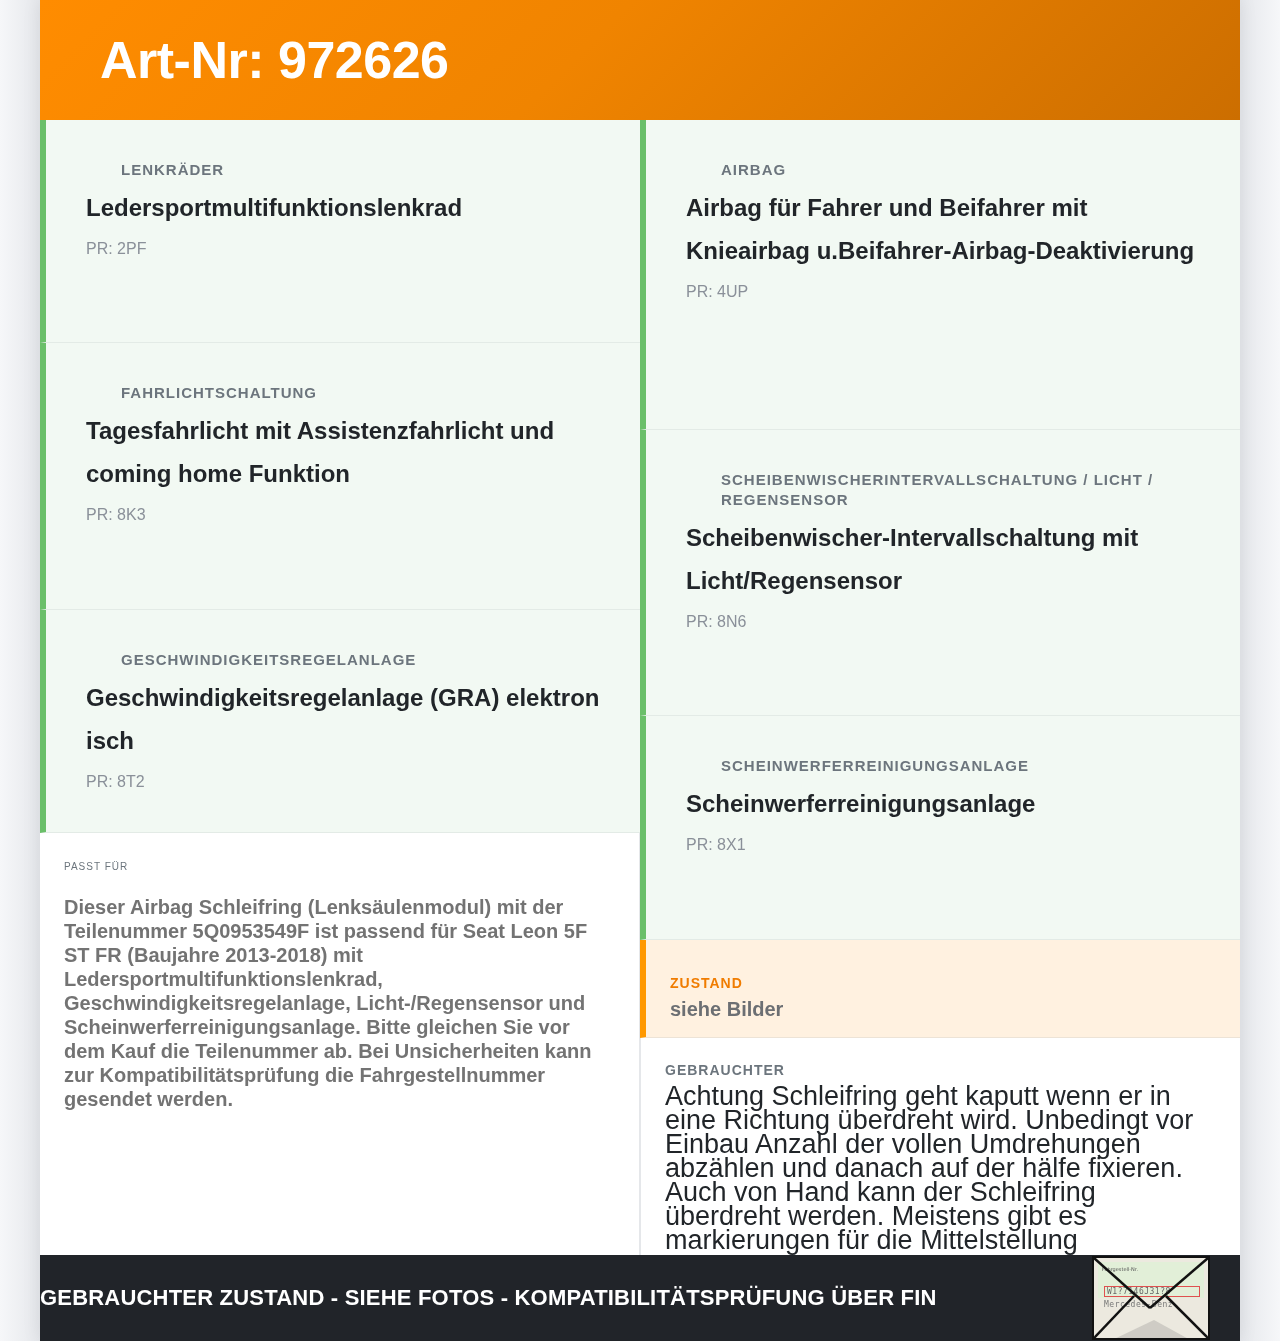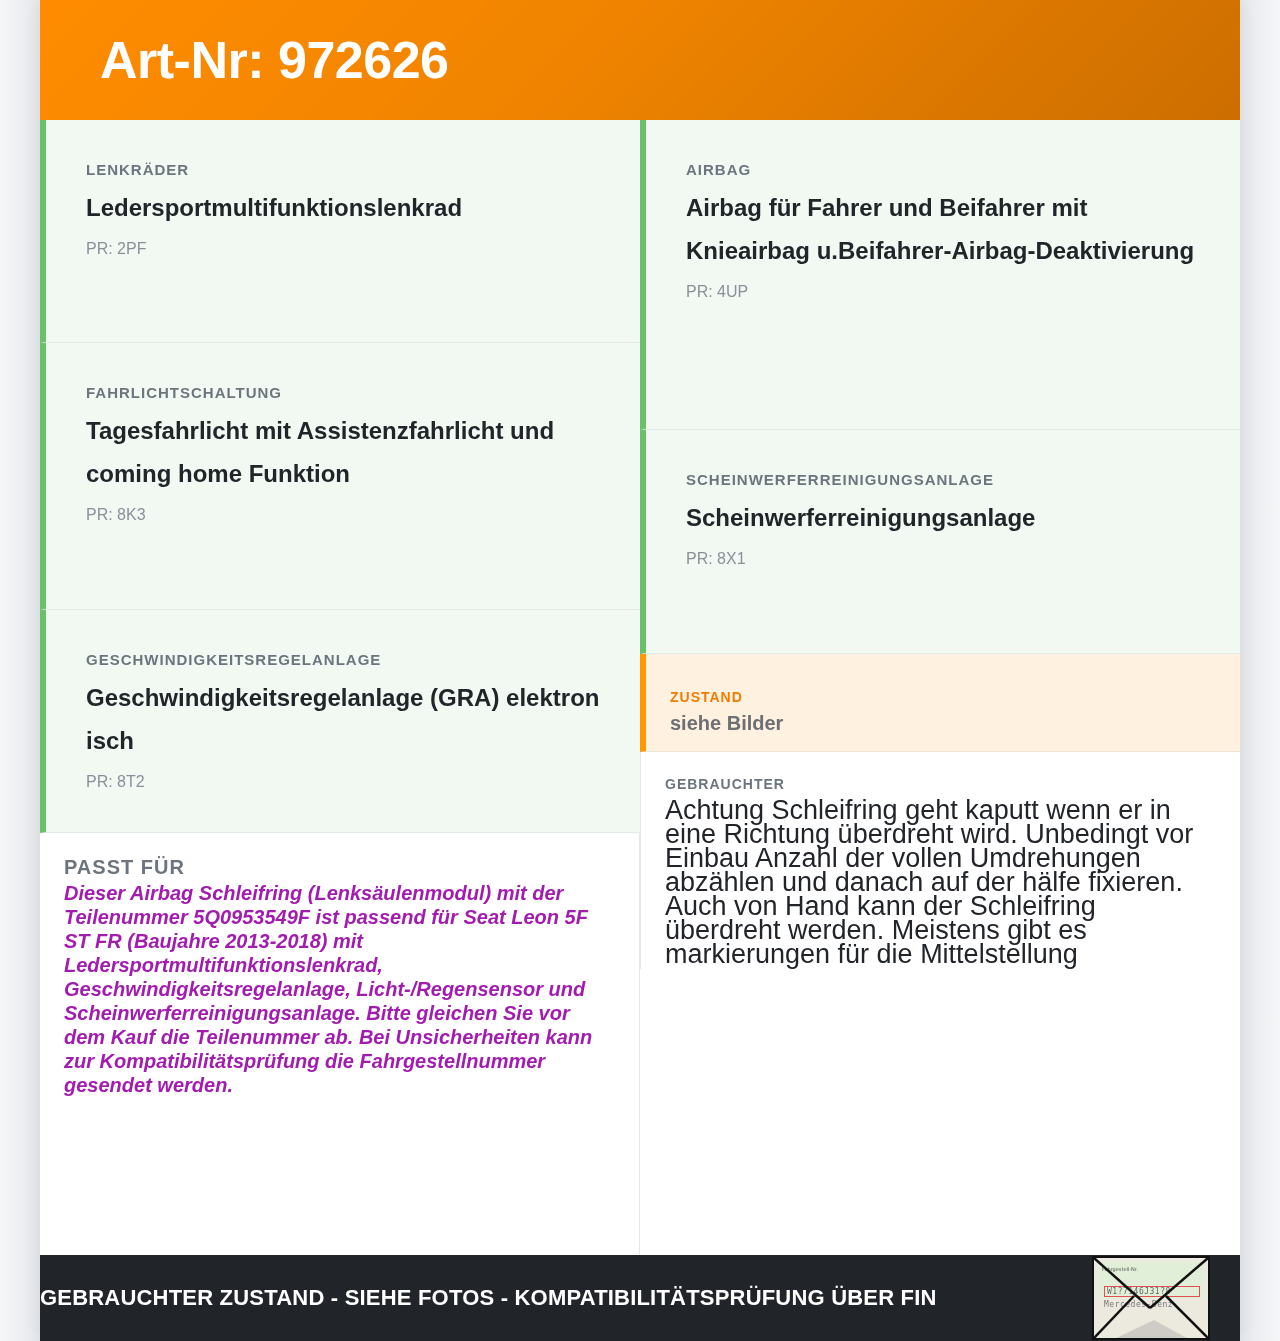--- a/index.html
+++ b/index.html
@@ -31,40 +31,40 @@
     .feature {
       background: #f2f9f3;
       border-left: 6px solid #6abf69;
       border-bottom: 1px solid #e3ebe6;
       padding: 40px 40px 40px 40px;
       position: relative;
     }
     .feature .cat {
       font-size: 15px; font-weight: 700; color: #6c757d;
       letter-spacing: 1px; text-transform: uppercase;
-      line-height: 20px; margin-bottom: 6px;
+      line-height: 20px; margin-bottom: 6px; margin-left: 35px;
     }
     .feature .name {
       font-size: 24px; font-weight: 700; color: #212529;
       line-height: 43px; word-break: break-all;
     }
     .feature .pr {
       font-size: 16px; color: #8a9099; margin-top: 10px; line-height: 20px;
     }
     .info {
       background: #ffffff; padding: 26px 24px 20px 24px;
       border-right: 1px solid #e5e7ea;
     }
     .info .label {
-      font-size: 20px; font-weight: 700; color: #6c757d;
+      font-size: 10px; font-weight: 400; color: #6c757d;
       letter-spacing: 1px; text-transform: uppercase; line-height: 16px;
-      margin-bottom: 6px;
+      margin-bottom: 20px;
     }
     .info .text {
-      font-size: 20px; font-weight: 700; color: #a21caf; line-height: 24px; font-style: italic;
+      font-size: 20px; font-weight: 700; color: #737373; line-height: 24px;
     }
     .condition {
       background: #fff1e0;
       border-left: 6px solid #ff9800;
       border-bottom: 1px solid #ede3d6;
       padding: 35px 24px 24px 24px;
     }
     .condition .label {
       font-size: 14px; font-weight: 700; color: #f07c00;
       letter-spacing: 1px; line-height: 16px; margin-bottom: 6px;
@@ -139,20 +139,25 @@
         <div class="text">Dieser Airbag Schleifring (Lenksäulenmodul) mit der Teilenummer 5Q0953549F ist passend für Seat Leon 5F ST FR (Baujahre 2013-2018) mit Ledersportmultifunktionslenkrad, Geschwindigkeitsregelanlage, Licht-/Regensensor und Scheinwerferreinigungsanlage. Bitte gleichen Sie vor dem Kauf die Teilenummer ab. Bei Unsicherheiten kann zur Kompatibilitätsprüfung die Fahrgestellnummer gesendet werden.</div>
       </div>
     </div>
 
     <div class="col right">
       <div class="feature" style="height:310px">
         <div class="cat">AIRBAG</div>
         <div class="name" style="word-break:normal">Airbag für Fahrer und Beifahrer mit Knieairbag u.Beifahrer-Airbag-Deaktivierung</div>
         <div class="pr">PR: 4UP</div>
       </div>
+      <div class="feature" style="height:286px">
+        <div class="cat">SCHEIBENWISCHERINTERVALLSCHALTUNG / LICHT / REGENSENSOR</div>
+        <div class="name" style="word-break:normal">Scheibenwischer-Intervallschaltung mit Licht/Regensensor</div>
+        <div class="pr">PR: 8N6</div>
+      </div>
       <div class="feature" style="height:224px">
         <div class="cat">SCHEINWERFERREINIGUNGSANLAGE</div>
         <div class="name">Scheinwerferreinigungsanlage</div>
         <div class="pr">PR: 8X1</div>
       </div>
       <div class="condition" style="height:98px">
         <div class="label">ZUSTAND</div>
         <div class="text">siehe Bilder</div>
       </div>
       <div class="desc" style="height:217px">

